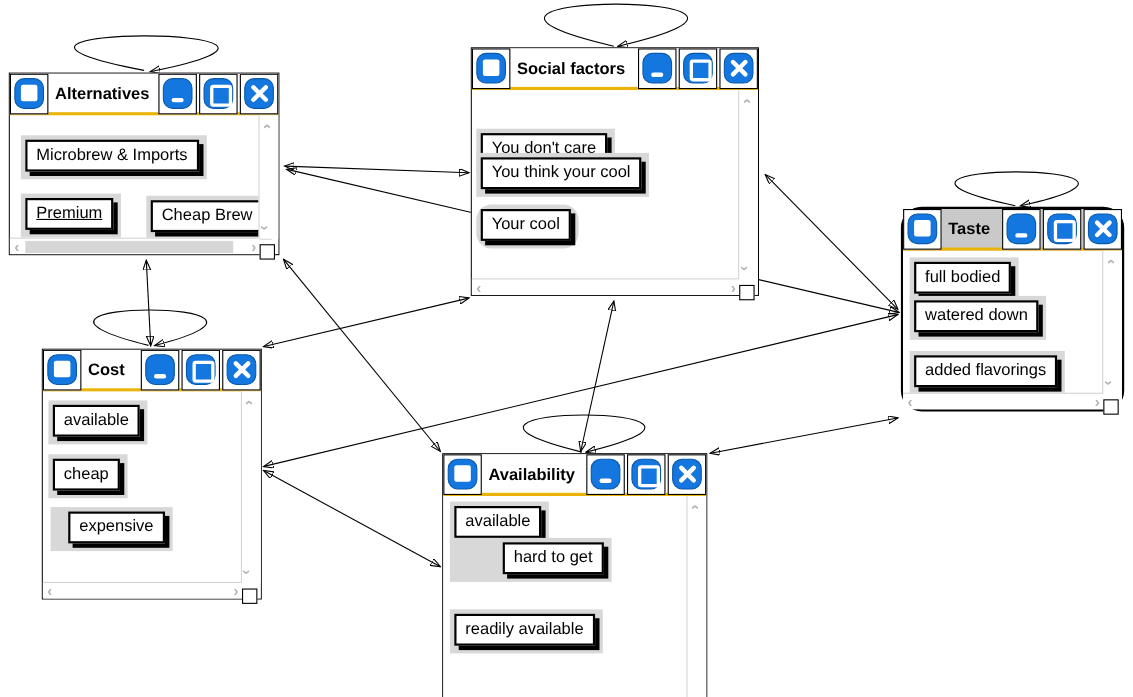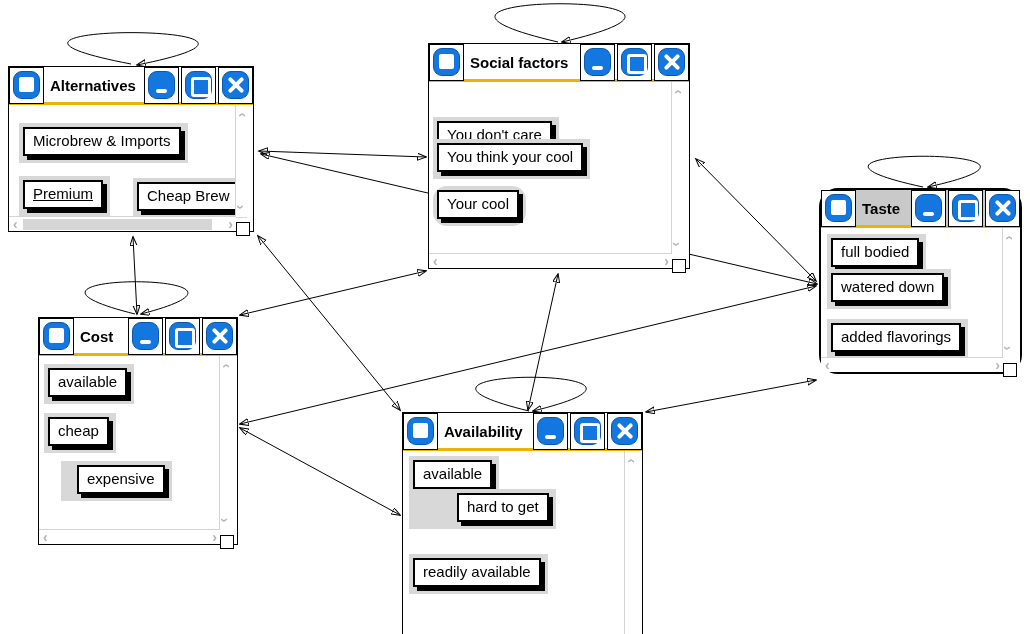--- a/index.html
+++ b/index.html
@@ -234,21 +234,21 @@
         </span>
       </div>
   </div>
   <div class="content">
     <div class="vbtn" style="left:5px;top:8px;">
         <span class="face">available</span>
       </div>
     <div class="vbtn" style="left:5px;top:57px;">
         <span class="face">cheap</span>
       </div>
-    <div class="vbtn" style="left:22px;top:105px;padding-left:16px;">
+    <div class="vbtn" style="left:7px;top:105px;padding-left:16px;">
         <span class="face">expensive</span>
       </div>
     <div class="vscroll">
       <span class="chev chev-up">›</span>
       <span class="chev chev-dn">›</span>
     </div>
     <div class="hscroll">
       <span class="chev chev-lf">‹</span>
       <span class="chev chev-rt">›</span>
     </div>

